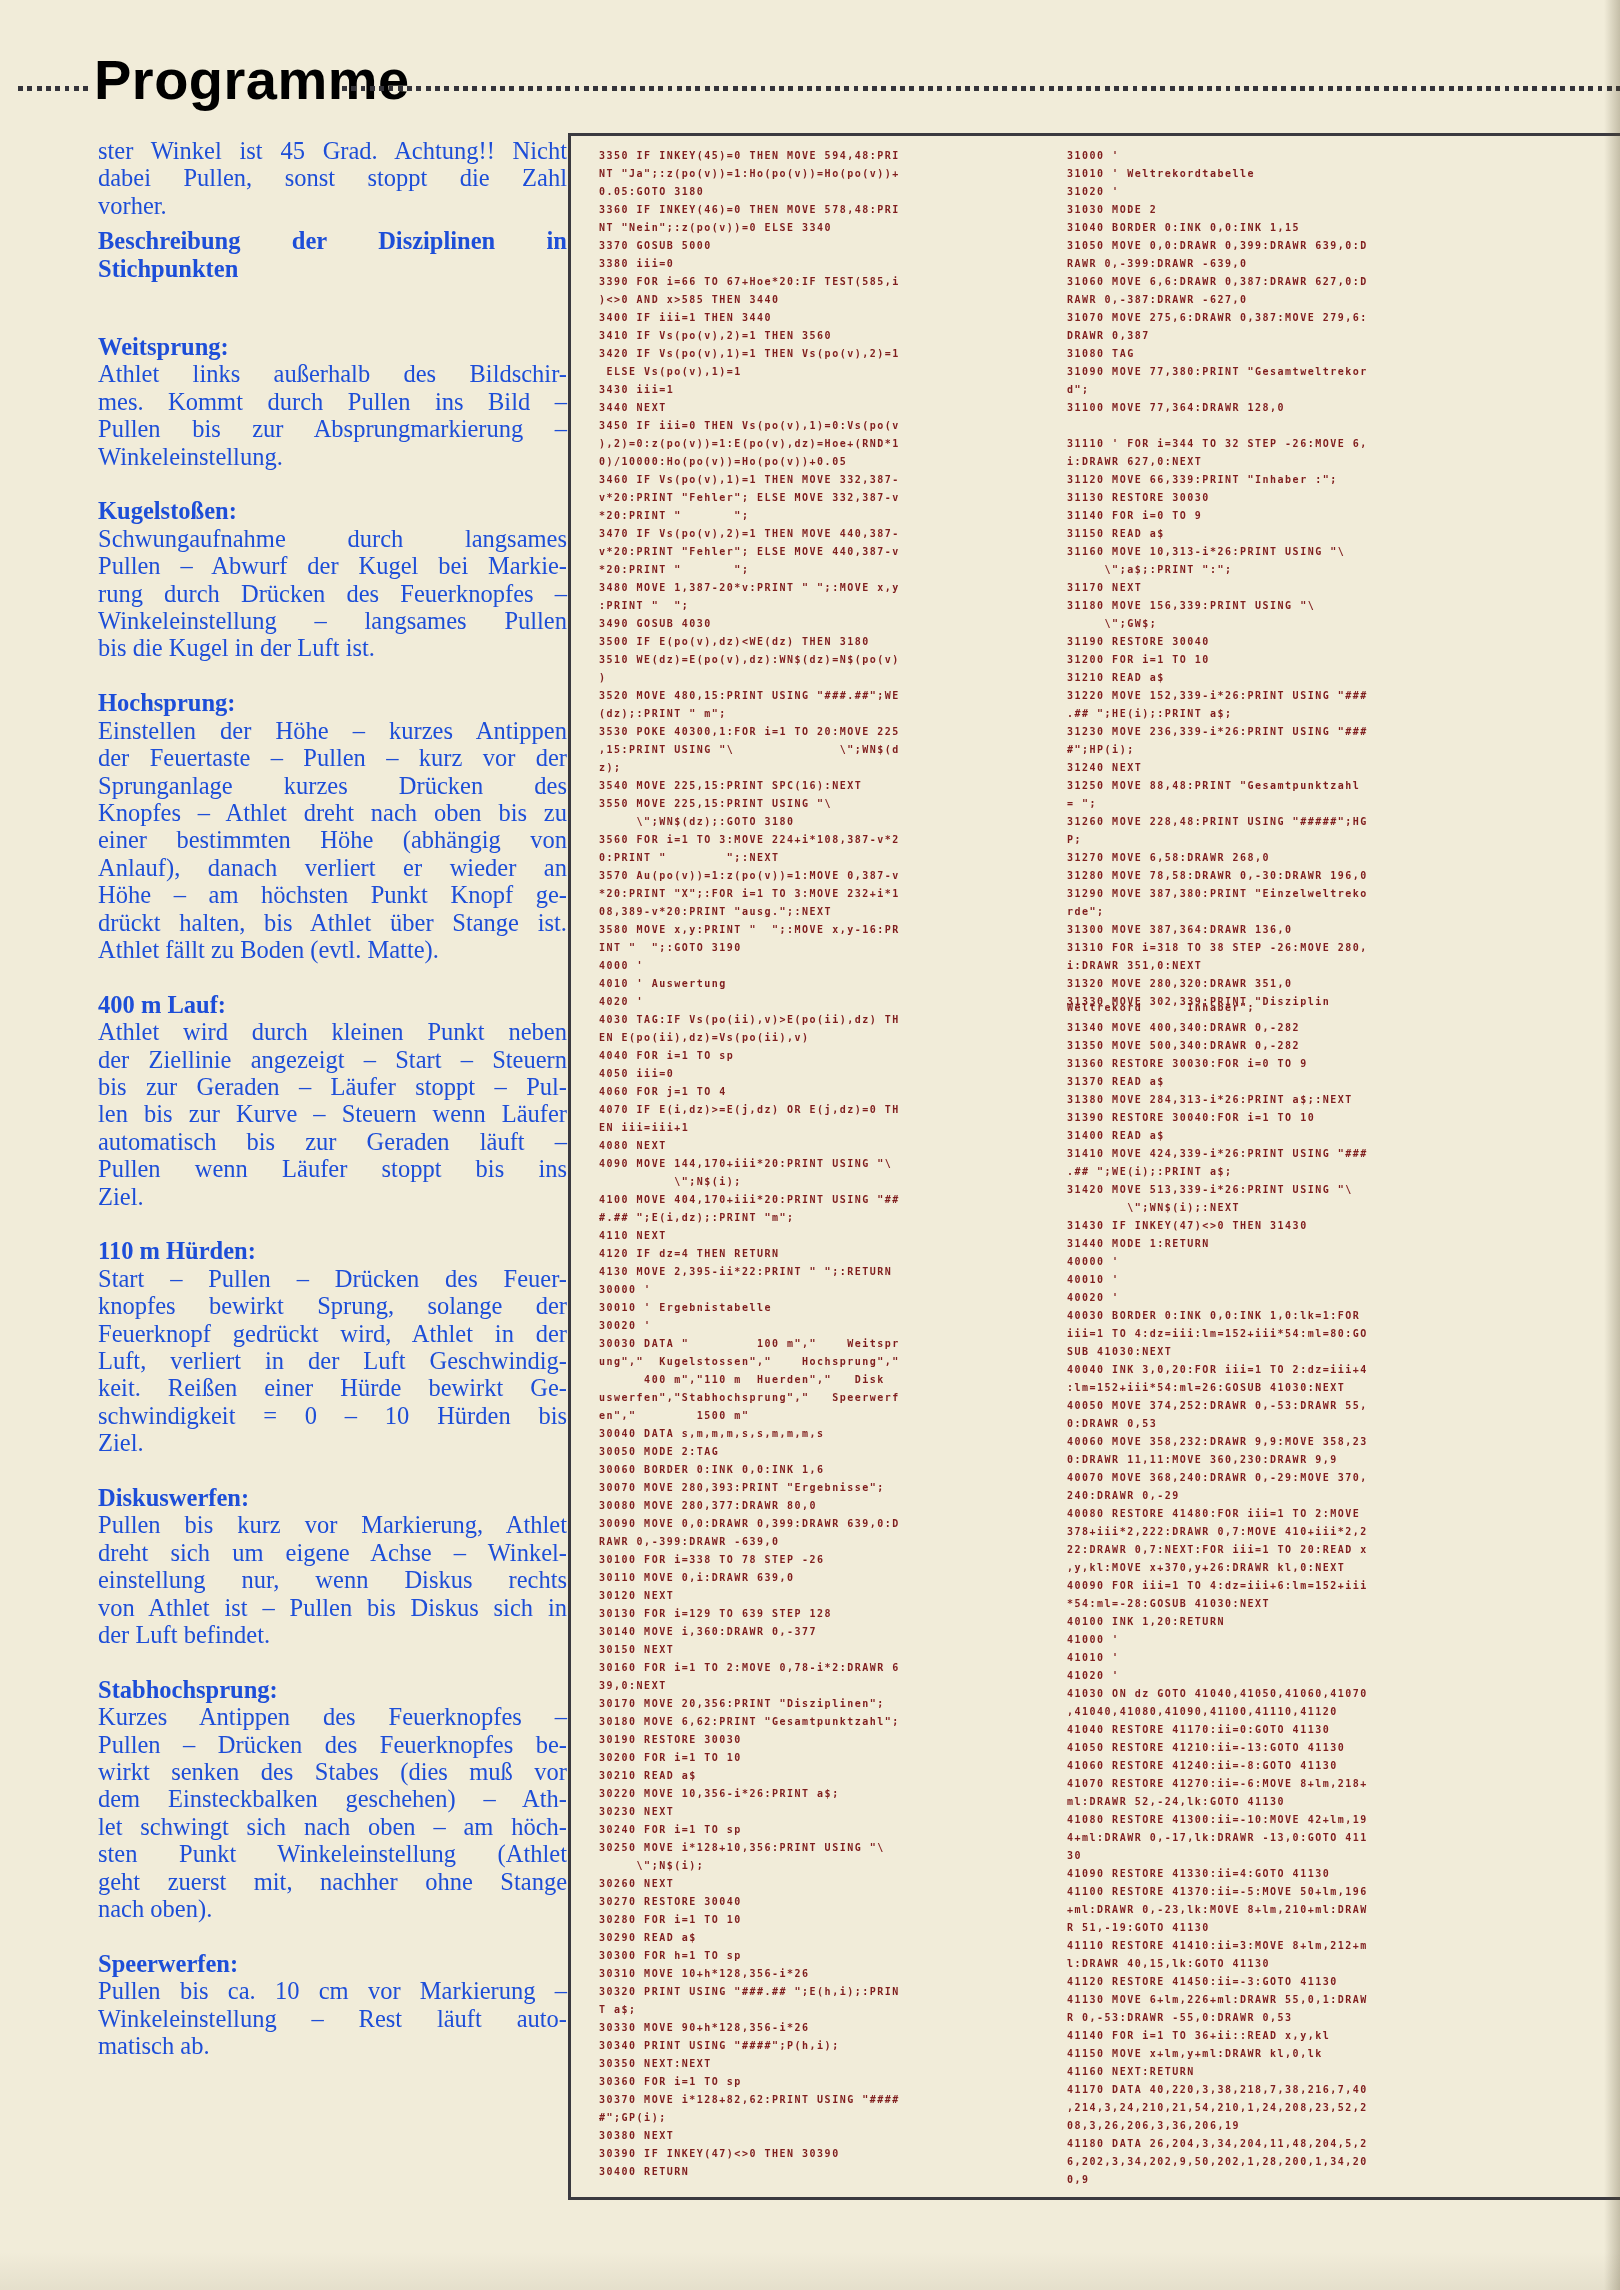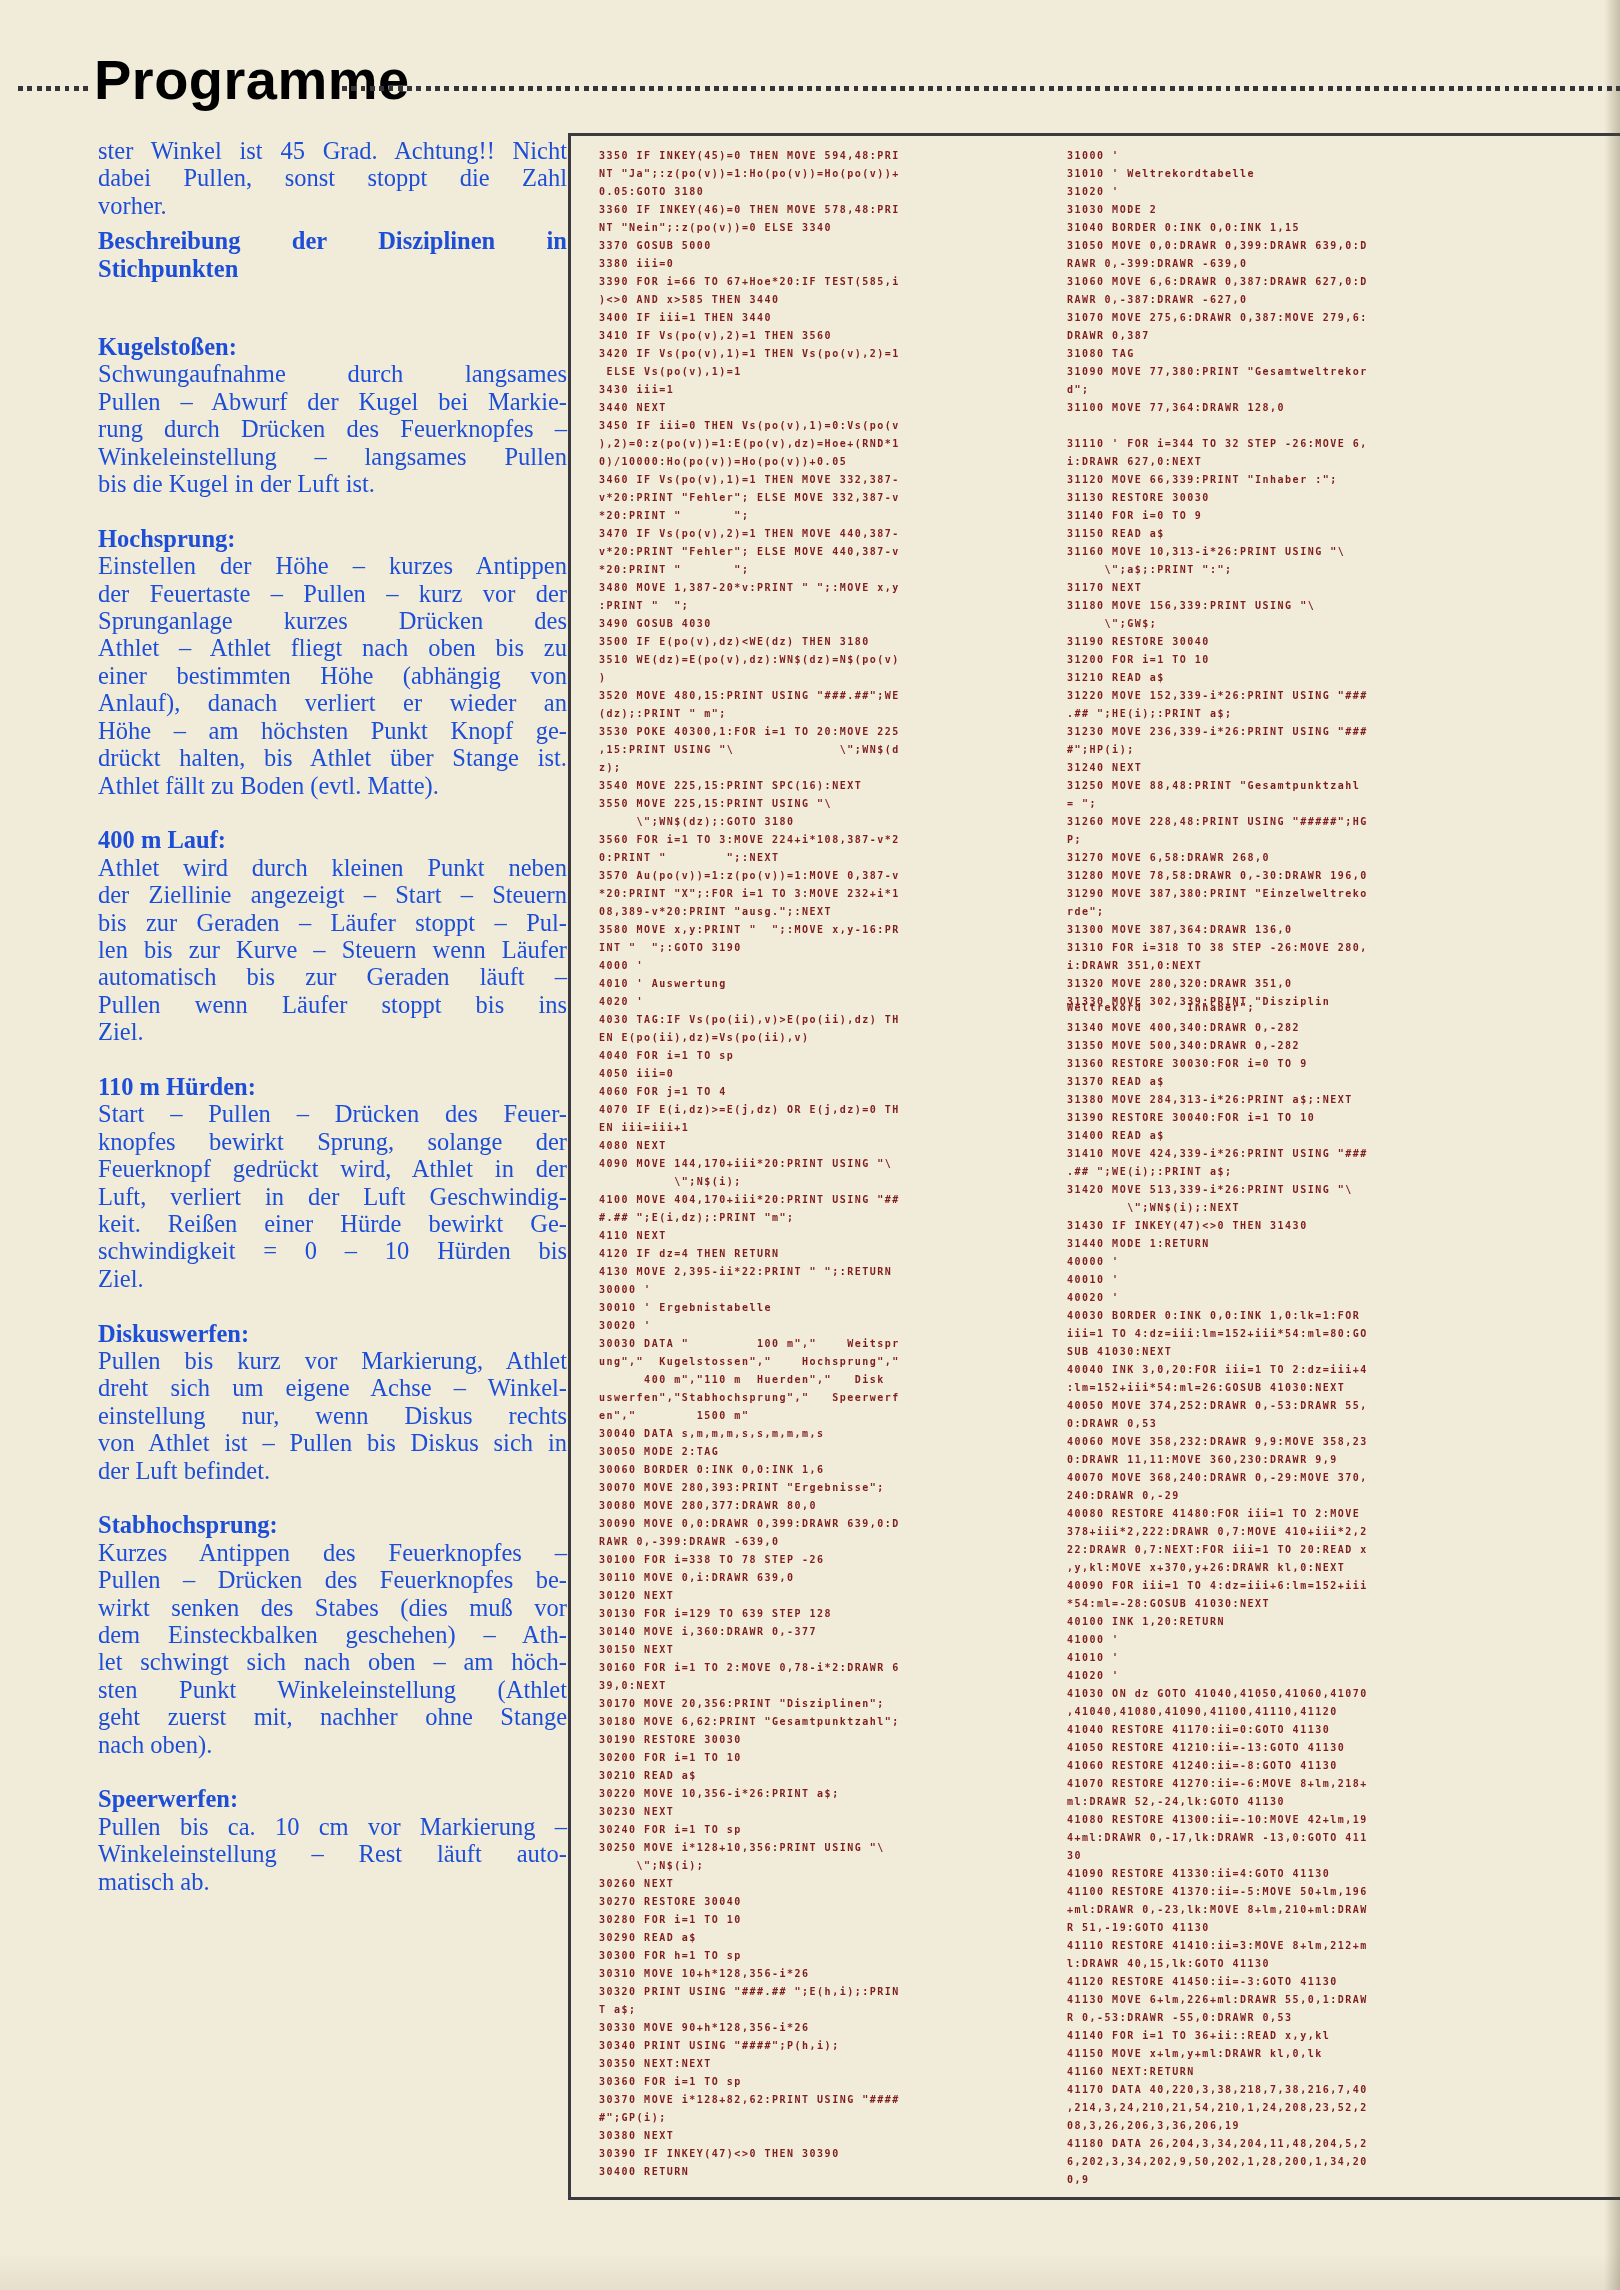--- a/index.html
+++ b/index.html
@@ -58,33 +58,40 @@
         <div class="jline">ster Winkel ist 45 Grad. Achtung!! Nicht</div>
         <div class="jline">dabei Pullen, sonst stoppt die Zahl</div>
         <div class="jline last">vorher.</div>
       </div>
     <div class="main-heading">
         <div class="jline">Beschreibung der Disziplinen in</div>
         <div class="jline last">Stichpunkten</div>
       </div>
     <div class="sections">
         <div class="section">
+          <div class="section-heading">Weitsprung:</div>
+          <div class="jline">Athlet links außerhalb des Bildschir-</div>
+          <div class="jline">mes. Kommt durch Pullen ins Bild –</div>
+          <div class="jline">Pullen bis zur Absprungmarkierung –</div>
+          <div class="jline last">Winkeleinstellung.</div>
+        </div>
+        <div class="section">
           <div class="section-heading">Kugelstoßen:</div>
           <div class="jline">Schwungaufnahme durch langsames</div>
           <div class="jline">Pullen – Abwurf der Kugel bei Markie-</div>
           <div class="jline">rung durch Drücken des Feuerknopfes –</div>
           <div class="jline">Winkeleinstellung – langsames Pullen</div>
           <div class="jline last">bis die Kugel in der Luft ist.</div>
         </div>
         <div class="section">
           <div class="section-heading">Hochsprung:</div>
           <div class="jline">Einstellen der Höhe – kurzes Antippen</div>
           <div class="jline">der Feuertaste – Pullen – kurz vor der</div>
           <div class="jline">Sprunganlage kurzes Drücken des</div>
-          <div class="jline">Athlet – Athlet fliegt nach oben bis zu</div>
+          <div class="jline">Knopfes – Athlet dreht nach oben bis zu</div>
           <div class="jline">einer bestimmten Höhe (abhängig von</div>
           <div class="jline">Anlauf), danach verliert er wieder an</div>
           <div class="jline">Höhe – am höchsten Punkt Knopf ge-</div>
           <div class="jline">drückt halten, bis Athlet über Stange ist.</div>
           <div class="jline last">Athlet fällt zu Boden (evtl. Matte).</div>
         </div>
         <div class="section">
           <div class="section-heading">400 m Lauf:</div>
           <div class="jline">Athlet wird durch kleinen Punkt neben</div>
           <div class="jline">der Ziellinie angezeigt – Start – Steuern</div>

